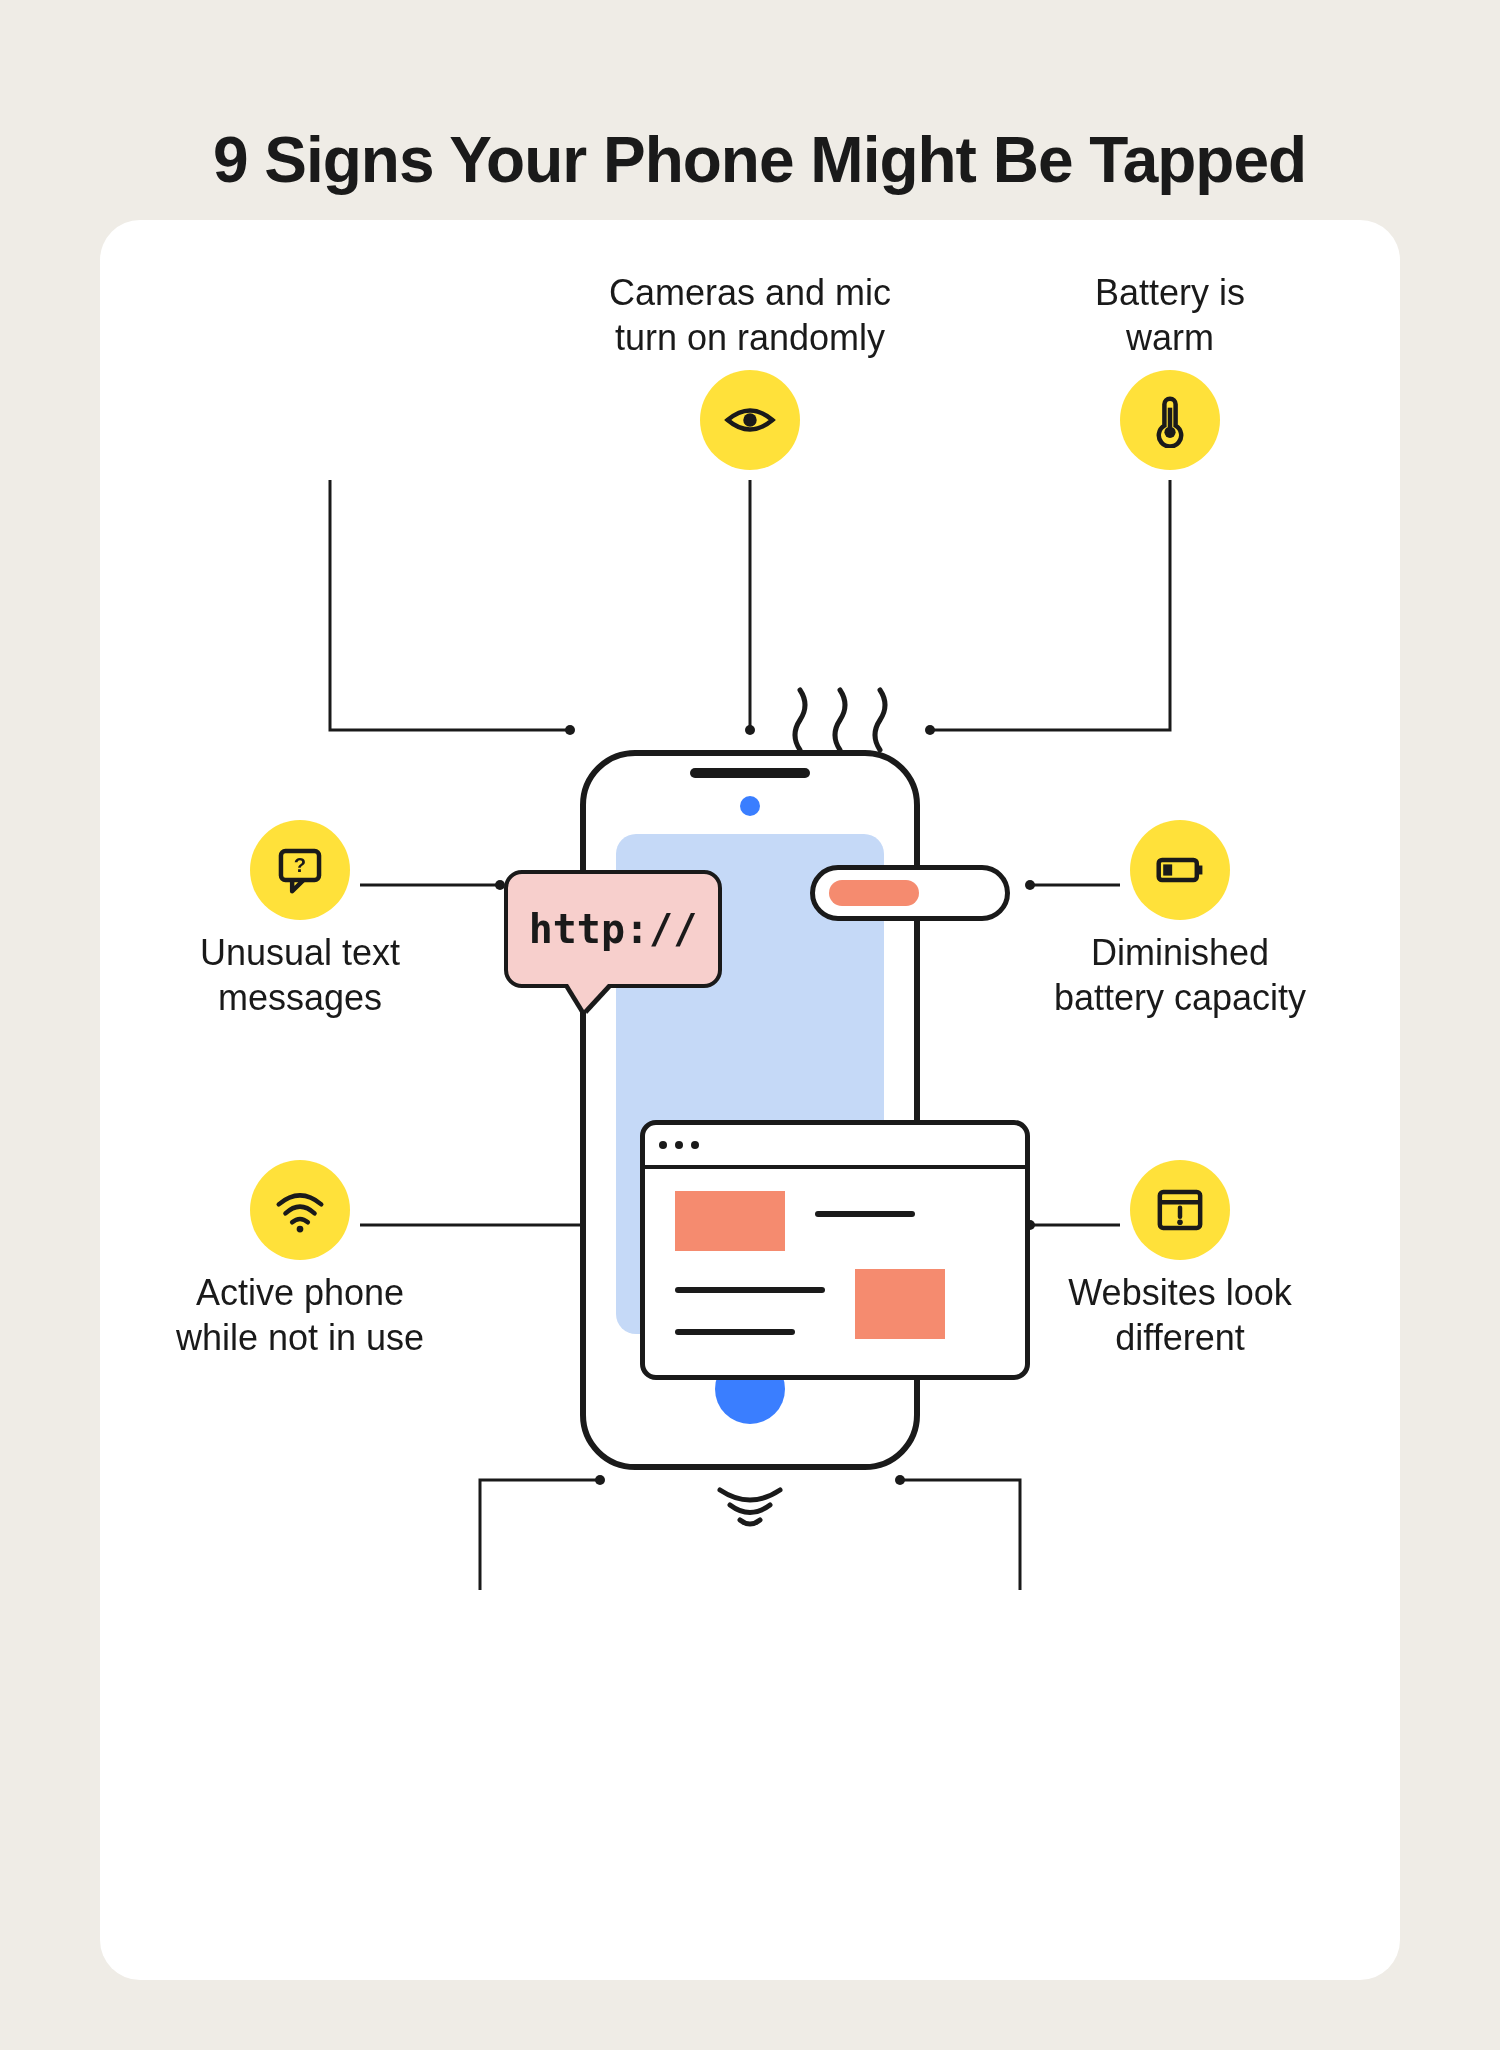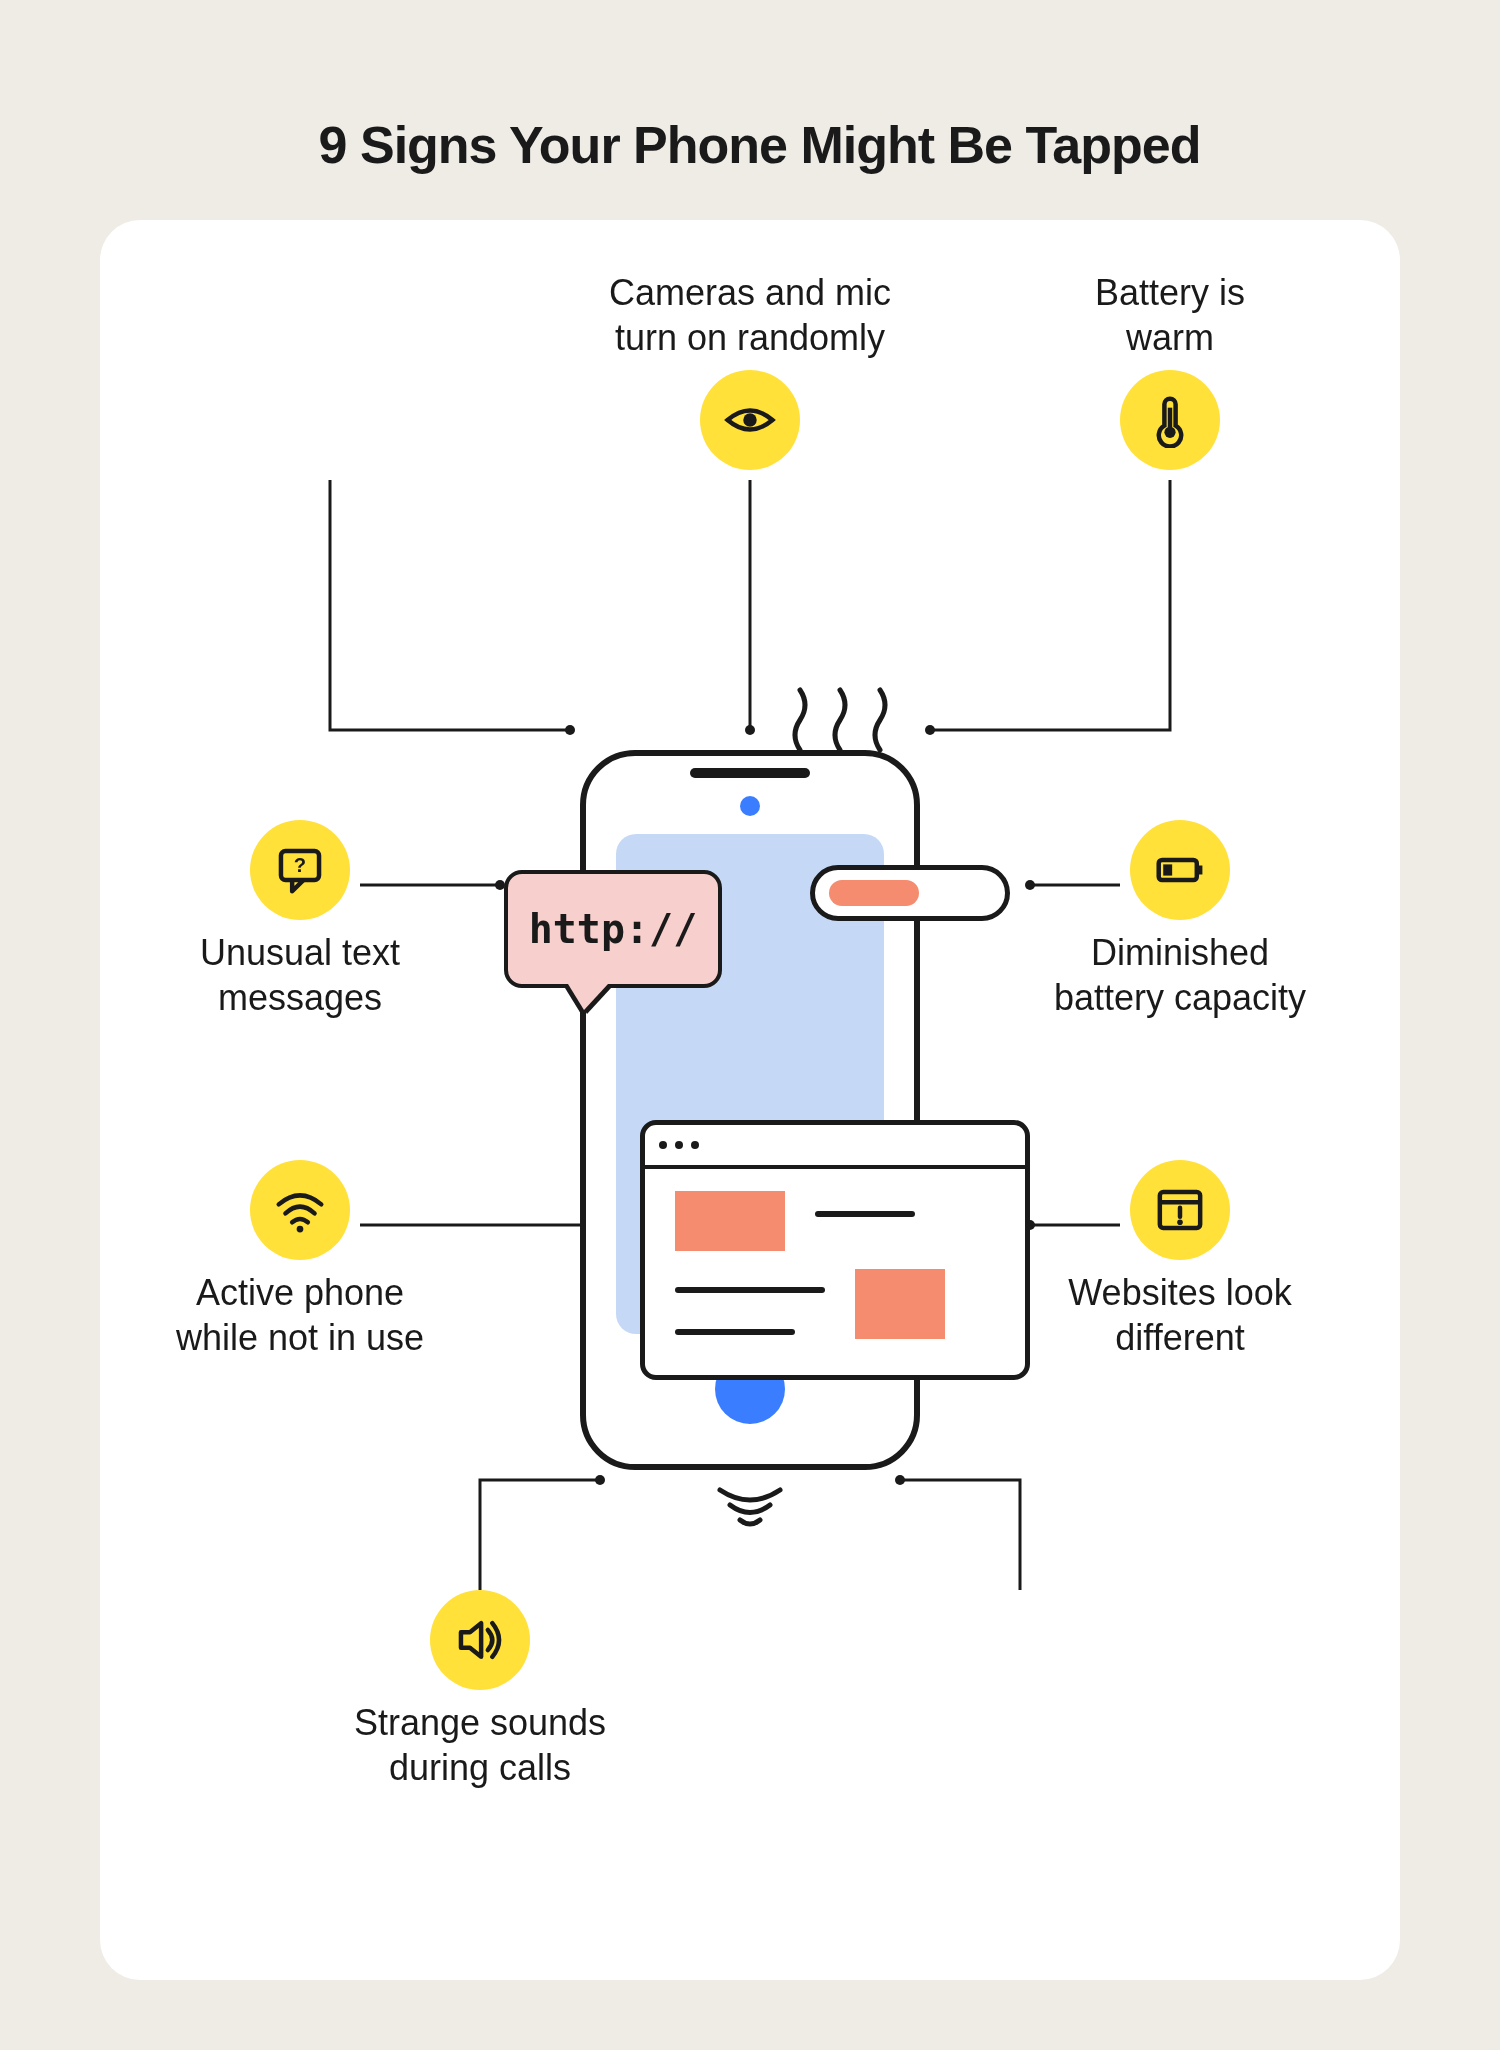--- a/index.html
+++ b/index.html
@@ -20,21 +20,21 @@
     background:var(--bg);
     font-family:-apple-system,BlinkMacSystemFont,'Segoe UI',Helvetica,Arial,sans-serif;
     color:var(--ink);
     overflow:hidden;
   }
   .title{
     position:absolute;
     top:80px;
     left:0; right:0;
     text-align:center;
-    font-size:52px;
+    font-size:64px;
     font-weight:800;
     letter-spacing:-1px;
     padding-left:19px;
   }
   .card{
     position:absolute;
     top:220px;
     left:100px;
     width:1300px;
     height:1760px;
@@ -298,25 +298,15 @@
       <svg viewBox="0 0 50 50">
           <rect x="7" y="9" width="36" height="32" rx="3" fill="none" stroke="#1a1a1a" stroke-width="4"></rect>
           <line x1="7" y1="18" x2="43" y2="18" stroke="#1a1a1a" stroke-width="4"></line>
           <line x1="25" y1="23" x2="25" y2="31" stroke="#1a1a1a" stroke-width="4" stroke-linecap="round"></line>
           <circle cx="25" cy="36" r="2.5" fill="#1a1a1a"></circle>
         </svg>
     </div>
     <div class="sign-label">Websites look<br>different</div>
   </div>
 
-  <div class="sign" style="top:1370px;left:230px;">
-    <div class="sign-icon">
-      <svg viewBox="0 0 50 50">
-          <path d="M8 18 L16 18 L26 10 L26 40 L16 32 L8 32 Z" fill="none" stroke="#1a1a1a" stroke-width="4" stroke-linejoin="round"></path>
-          <path d="M32 16 Q40 25 32 34" fill="none" stroke="#1a1a1a" stroke-width="4" stroke-linecap="round"></path>
-          <path d="M36 10 Q48 25 36 40" fill="none" stroke="#1a1a1a" stroke-width="4" stroke-linecap="round"></path>
-        </svg>
-    </div>
-    <div class="sign-label">Strange sounds<br>during calls</div>
-  </div>
 
 
 </div>
 
 </body></html>

